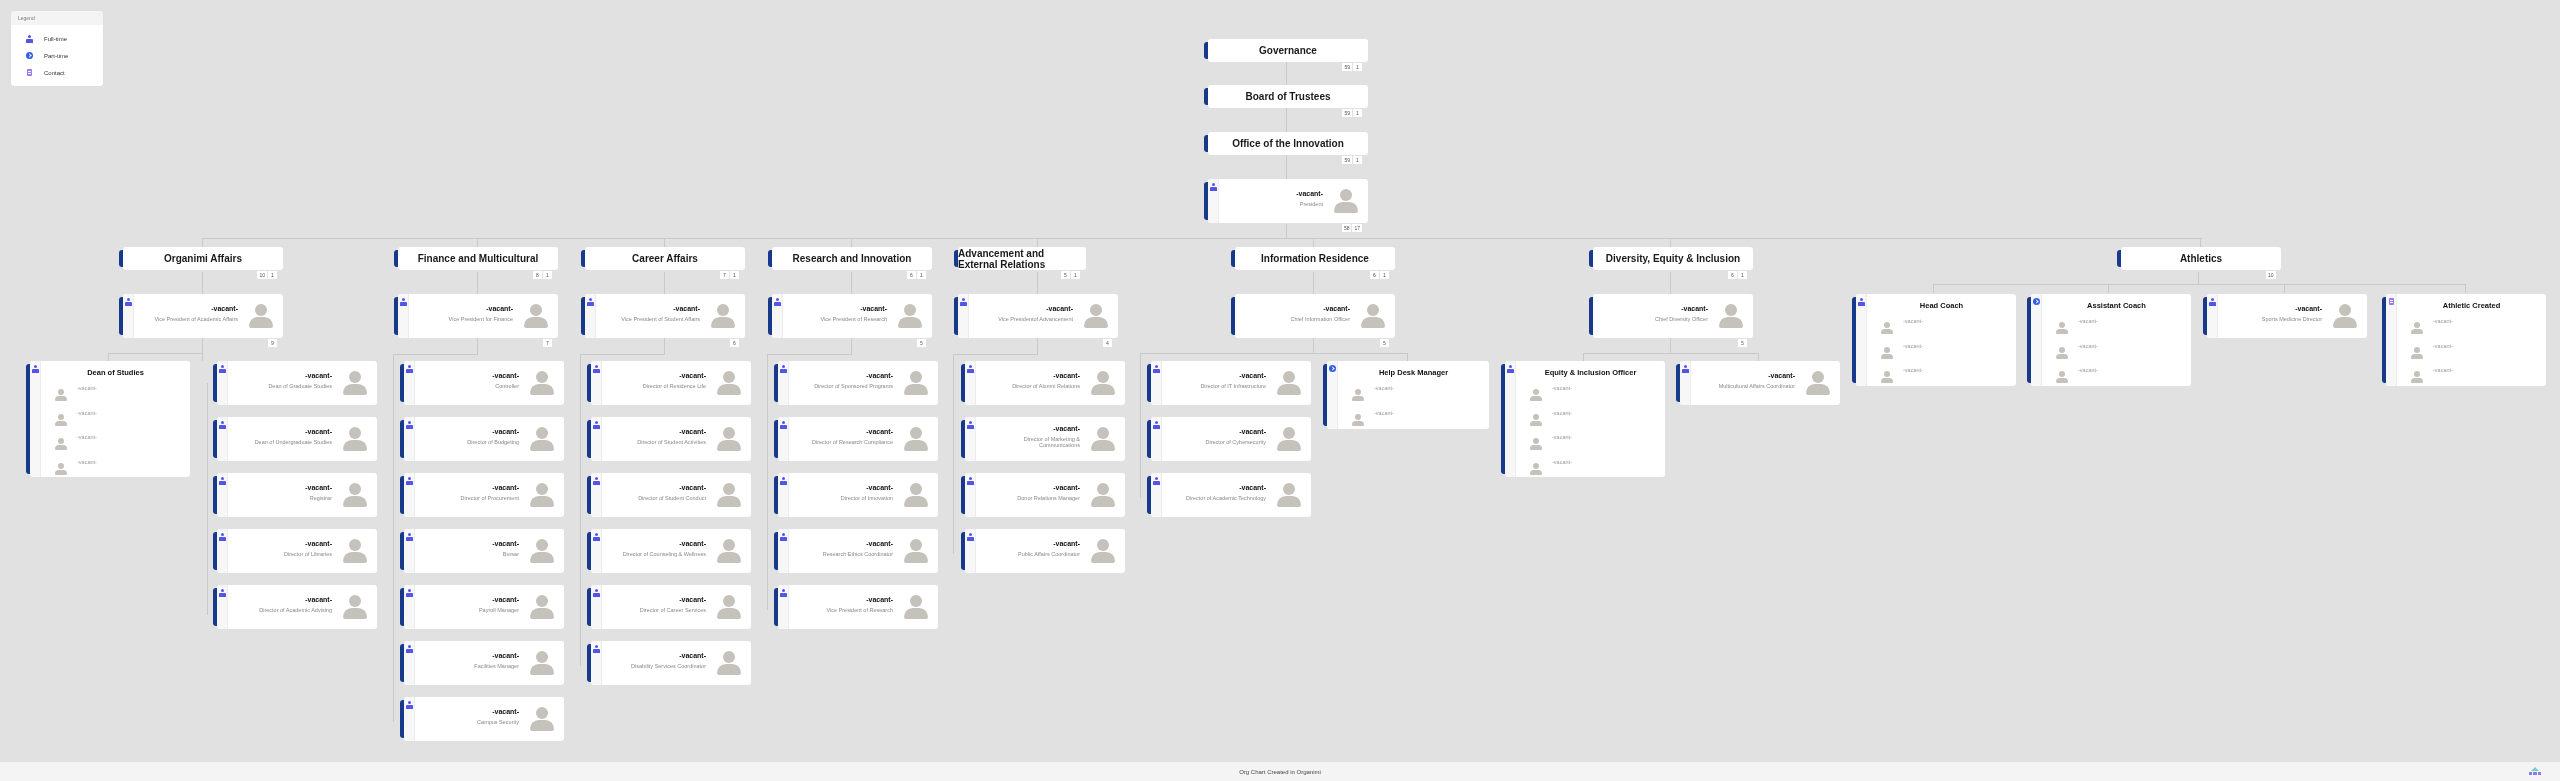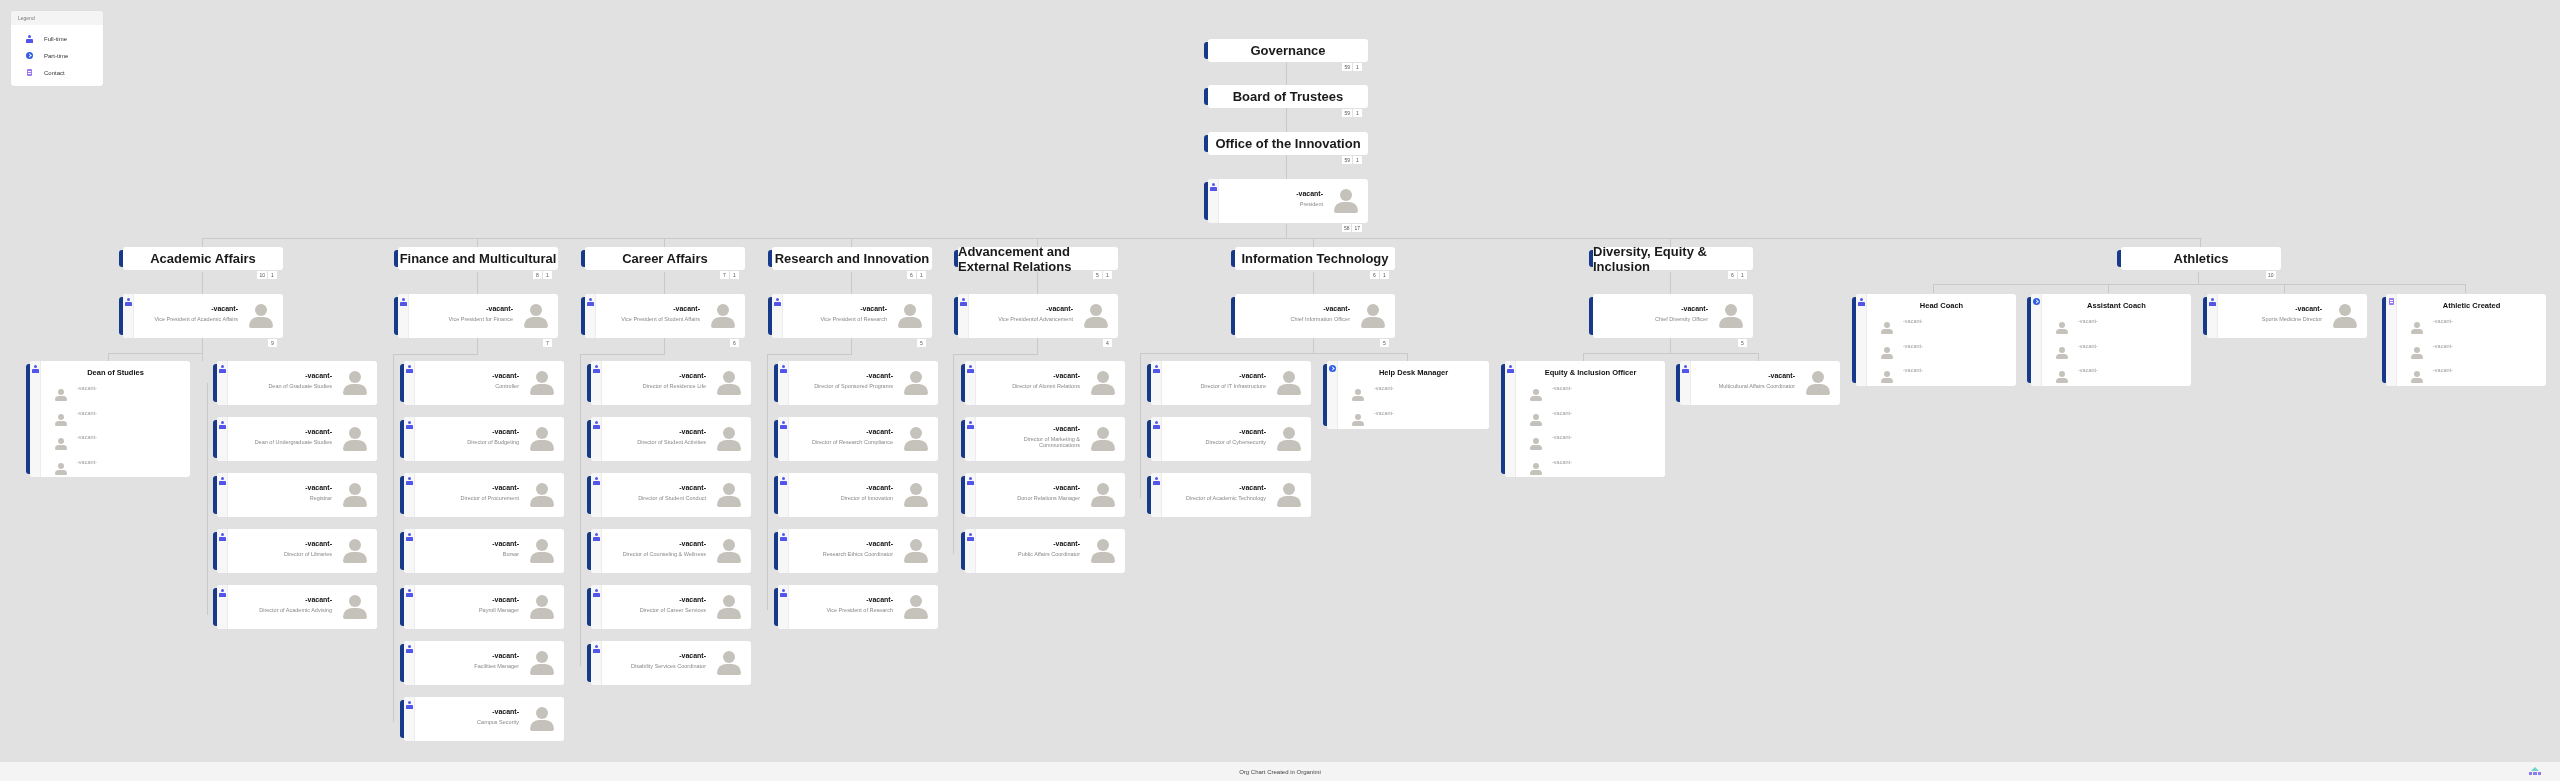--- a/index.html
+++ b/index.html
@@ -31,21 +31,21 @@
     border-top: 1px solid #fff; border-right: 1px solid #fff; transform: rotate(45deg); }
   .ico-ct { width: 5px; height: 7px; background: #9b79f0; border-radius: 1px; display: inline-block;
     position: relative; }
   .ico-ct::after { content: ""; position: absolute; left: 1px; top: 2px; width: 3px; height: 1px;
     background: #fff; box-shadow: 0 2px 0 #fff; }
 
   
   .card { position: absolute; background: #fff; border-radius: 3px; box-sizing: border-box; }
   .card::before { content: ""; position: absolute; left: -4px; top: 3px; bottom: 3px; width: 4px;
     background: #16398a; border-radius: 3px 0 0 3px; }
-  .unit { height: 23px; font-weight: bold; font-size: 13px; display: flex; align-items: center;
+  .unit { height: 23px; font-weight: bold; font-size: 10px; display: flex; align-items: center;
     justify-content: center; color: #1a1a1a; }
   .badges { position: absolute; right: 6px; bottom: -9px; display: flex; gap: 1px; }
   .badge { background: #fff; font-size: 5px; color: #555; padding: 1px 2px; min-width: 5px;
     text-align: center; line-height: 6px; }
   .strip { position: absolute; left: 0; top: 0; bottom: 0; width: 11px; background: #f7f7f7;
     border-right: 1px solid #ececec; border-radius: 3px 0 0 3px; display: flex;
     justify-content: center; padding-top: 4px; box-sizing: border-box; }
   .pos { height: 44px; }
   .pos .txt { position: absolute; right: 45px; top: 11px; text-align: right; width: 140px; }
   .pos .name { font-size: 7px; font-weight: bold; color: #111; }
@@ -186,21 +186,21 @@
         <div class="title">President</div>
       </div>
     <div class="avatar"></div>
     <div class="badges">
         <span class="badge">58</span>
         <span class="badge">17</span>
       </div>
   </div>
 
   <div class="card" style="left:123px;top:247px;width:160px;">
-    <div class="unit">Academic Affairs</div>
+    <div class="unit">Organimi Affairs</div>
     <div class="badges">
         <span class="badge">10</span>
         <span class="badge">1</span>
       </div>
   </div>
   <div class="card pos" style="left:123px;top:294px;width:160px;">
     <div class="strip">
         <span class="ico-ft"></span>
       </div>
     <div class="txt">
@@ -521,21 +521,21 @@
       <div class="strip">
         <span class="ico-ft"></span>
       </div>
       <div class="txt">
         <div class="name">-vacant-</div>
         <div class="title">Vice President of Research</div>
       </div>
       <div class="avatar"></div>
     </div>
 
-  <div class="card" style="left:958px;top:247px;width:160px;">
+  <div class="card" style="left:958px;top:247px;width:128px;">
     <div class="unit">Advancement and External Relations</div>
     <div class="badges">
         <span class="badge">5</span>
         <span class="badge">1</span>
       </div>
   </div>
   <div class="card pos" style="left:958px;top:294px;width:160px;">
     <div class="strip">
         <span class="ico-ft"></span>
       </div>
@@ -583,21 +583,21 @@
         <span class="ico-ft"></span>
       </div>
       <div class="txt">
         <div class="name">-vacant-</div>
         <div class="title">Public Affairs Coordinator</div>
       </div>
       <div class="avatar"></div>
     </div>
 
   <div class="card" style="left:1235px;top:247px;width:160px;">
-    <div class="unit">Information Technology</div>
+    <div class="unit">Information Residence</div>
     <div class="badges">
         <span class="badge">6</span>
         <span class="badge">1</span>
       </div>
   </div>
   <div class="card pos" style="left:1235px;top:294px;width:160px;">
     <div class="txt">
         <div class="name">-vacant-</div>
         <div class="title">Chief Information Officer</div>
       </div>

